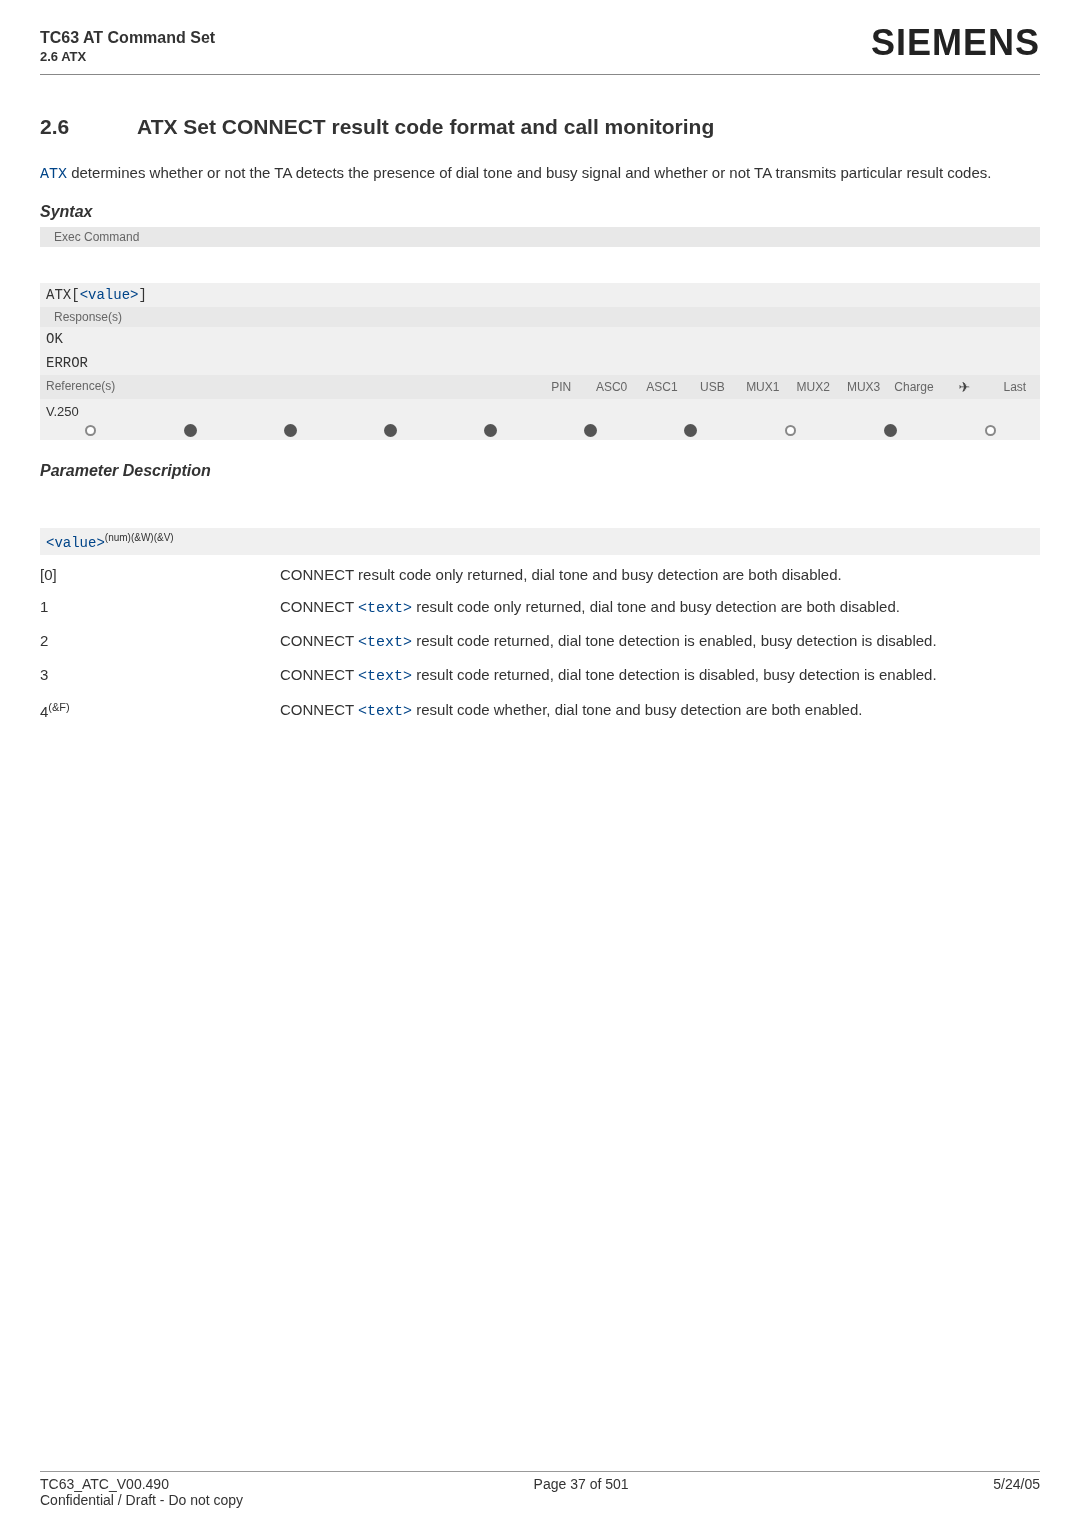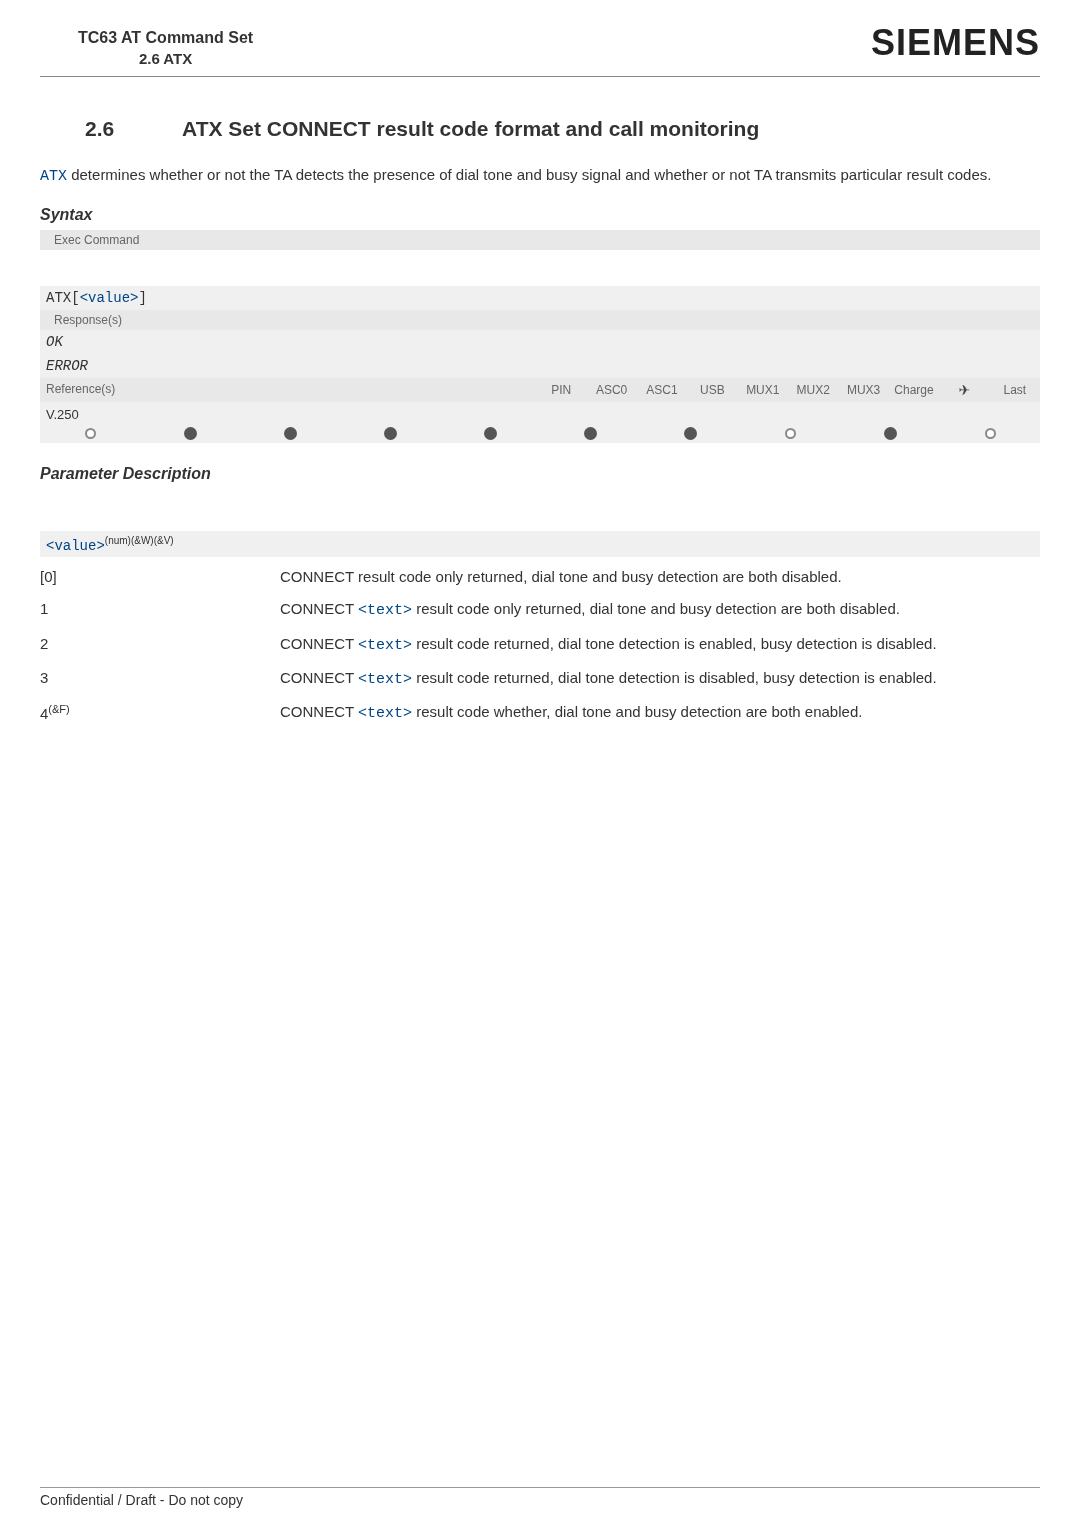--- a/index.html
+++ b/index.html
@@ -21,26 +21,24 @@
   .header-row {
     display: flex;
     justify-content: space-between;
     align-items: flex-start;
     margin-bottom: 2px;
   }
   .header-left {
     font-weight: bold;
     font-size: 16px;
     line-height: 1.3;
-    margin-left: 38px;
   }
   .header-sub {
     display: block;
-    font-size: 15px;
-    text-align: center;
+    font-size: 13px;
   }
   .siemens-logo {
     font-family: Arial, sans-serif;
     font-weight: 900;
     font-size: 36px;
     letter-spacing: 1px;
     color: #222;
     margin-top: -6px;
   }
   .divider {
@@ -49,21 +47,20 @@
     margin: 8px 0 40px 0;
   }
   h2.section-title {
     font-size: 21px;
     font-weight: bold;
     margin: 0 0 24px 0;
   }
   h2.section-title .sec-num {
     display: inline-block;
     min-width: 92px;
-    margin-left: 45px;
   }
   .intro {
     font-size: 15px;
     line-height: 1.35;
     margin-bottom: 18px;
   }
   .mono {
     font-family: "Courier New", monospace;
     color: var(--mono-color);
   }
@@ -94,21 +91,20 @@
     font-size: 14px;
     margin-top: 36px;
   }
   .syntax-block .code-row .black { color: #333; }
   .syntax-block .text-row {
     background: var(--light-gray-bg);
     padding: 4px 6px;
     font-family: "Courier New", monospace;
     font-size: 14px;
     color: #333;
-    font-style: italic;
   }
   .ref-table {
     display: flex;
     background: var(--gray-bg);
     font-size: 12px;
     color: #666;
     gap: 36px;
   }
   .ref-table-left {
     width: 46%;
@@ -299,14 +295,21 @@
     <td class="key"><span>4</span><span class="sup-small">(&amp;F)</span></td>
     <td><span>CONNECT </span><span class="mono link">&lt;text&gt;</span><span> result code whether, dial tone and busy detection are both enabled.</span></td>
   </tr>
 </tbody>
   </table>
 
 <div class="spacer-fill"></div>
 
 <div class="footer">
   <hr class="footer-line">
+  <div class="footer-row">
+    <div>
+      <span>TC63_ATC_V00.490</span>
+    </div>
+    <div>Page 37 of 501</div>
+    <div>5/24/05</div>
+  </div>
   <div>Confidential / Draft - Do not copy</div>
 </div>
 
 </body></html>

